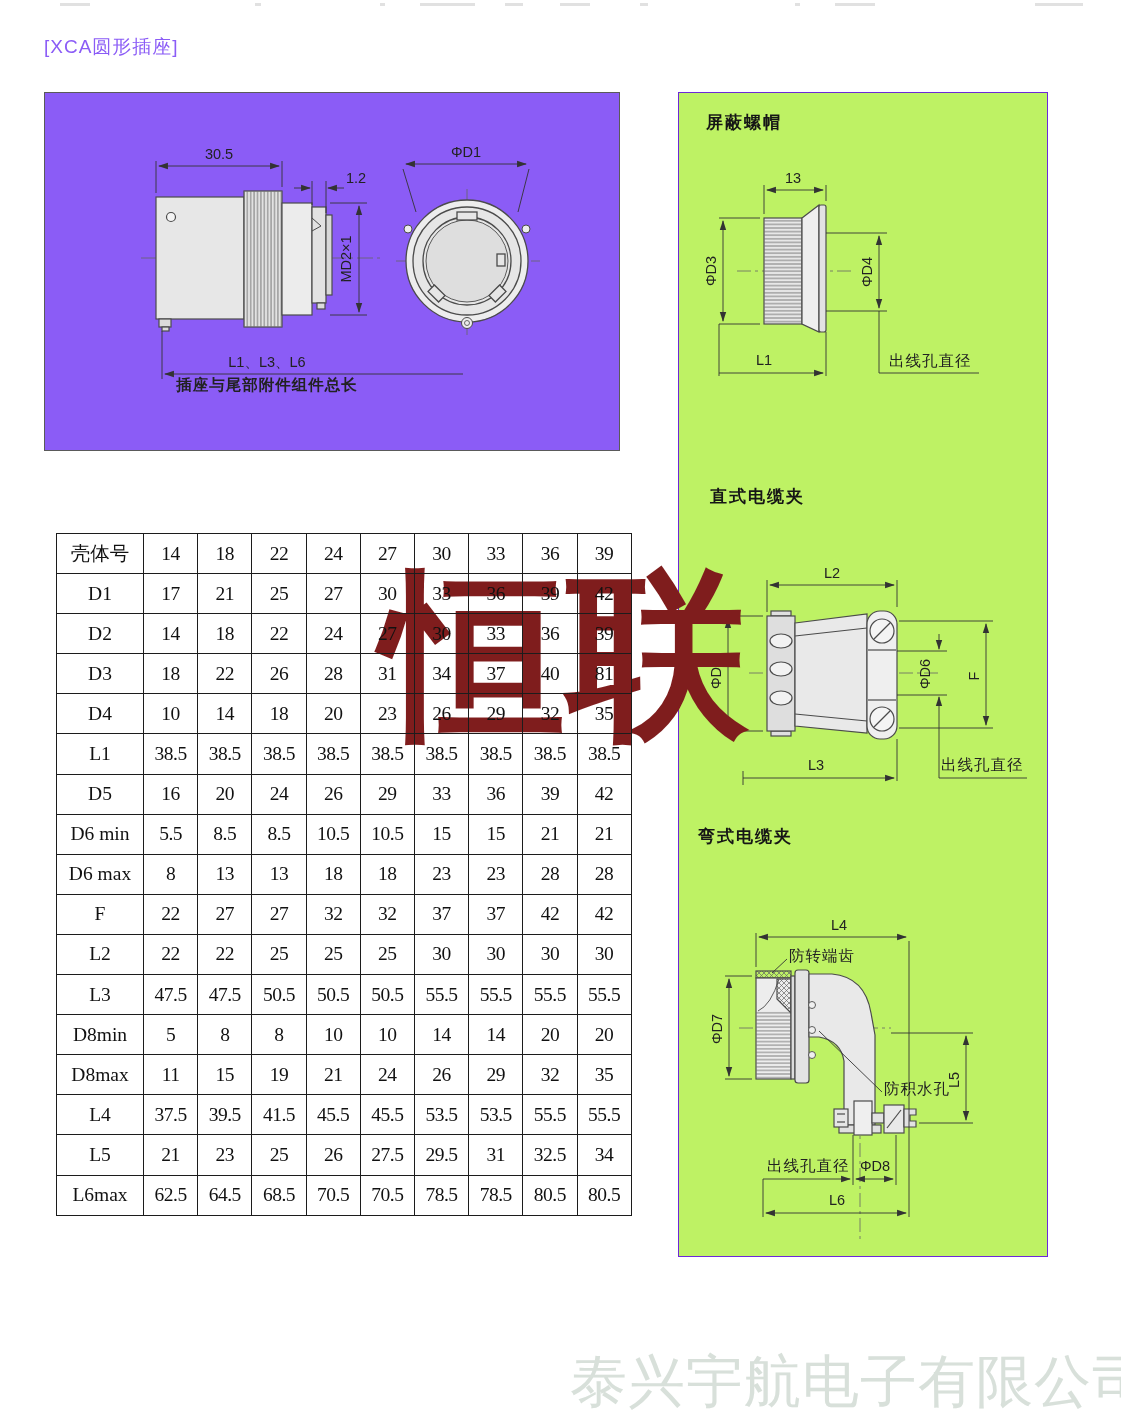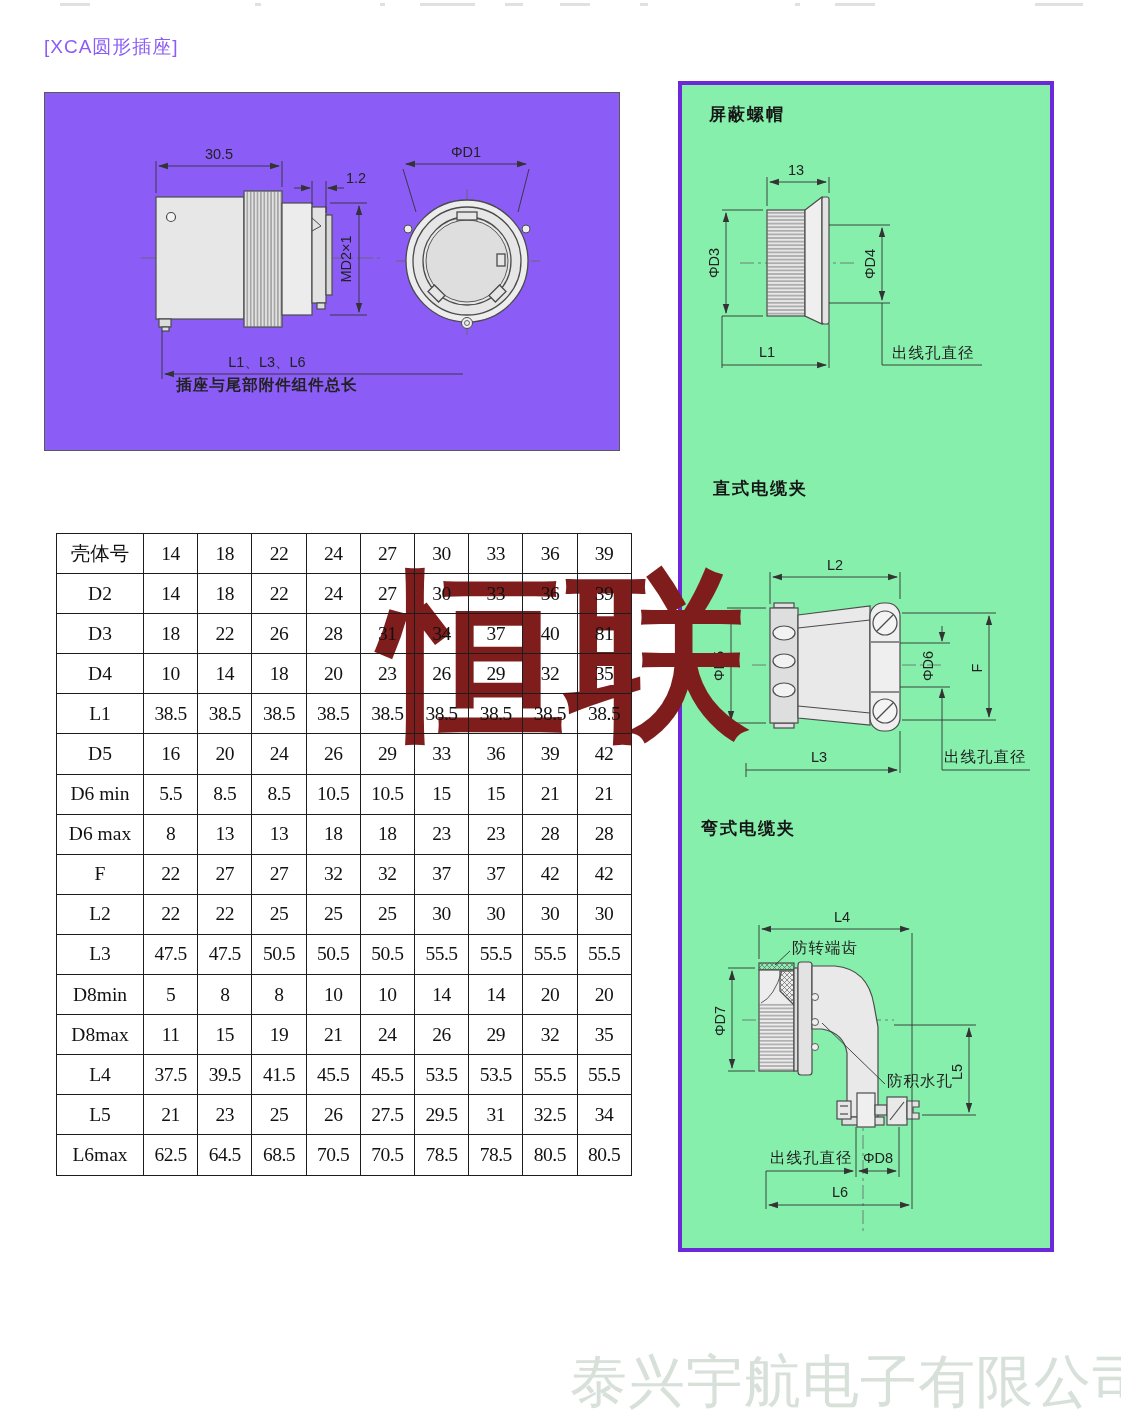--- a/index.html
+++ b/index.html
@@ -11,22 +11,22 @@
   .noise{position:absolute;top:3px;height:3px;background:#c9c9c9;opacity:.55;}
   .page-title{
     position:absolute;left:44px;top:34px;font-size:19px;letter-spacing:1px;
     color:#8b5cf6;font-weight:500;
   }
   .main-box{
     position:absolute;left:44px;top:92px;width:574px;height:357px;
     border:1px solid #5a5a5a;background:#8b5cf6;
   }
   .acc-panel{
-    position:absolute;left:678px;top:81px;width:368px;height:1163px;
-    border:4px solid #6d28d9;background:#86efac;
+    position:absolute;left:678px;top:92px;width:368px;height:1163px;
+    border:1px solid #6d28d9;background:#bef264;
   }
   .acc-title{
     position:absolute;font-size:17px;font-weight:bold;color:#161616;letter-spacing:2px;
   }
   .acc-title.t1{left:27px;top:18px;}
   .acc-title.t2{left:31px;top:392px;}
   .acc-title.t3{left:19px;top:732px;}
   svg{position:absolute;left:0;top:0;}
   svg text{font-family:"Liberation Sans",sans-serif;fill:#222;}
   .dims{font-size:14.5px;}
@@ -356,20 +356,32 @@
             <td class="val">18</td>
             <td class="val">22</td>
             <td class="val">24</td>
             <td class="val">27</td>
             <td class="val">30</td>
             <td class="val">33</td>
             <td class="val">36</td>
             <td class="val">39</td>
           </tr>
           <tr>
+            <td class="rowlab">D1</td>
+            <td class="val">17</td>
+            <td class="val">21</td>
+            <td class="val">25</td>
+            <td class="val">27</td>
+            <td class="val">30</td>
+            <td class="val">33</td>
+            <td class="val">36</td>
+            <td class="val">39</td>
+            <td class="val">42</td>
+          </tr>
+          <tr>
             <td class="rowlab">D2</td>
             <td class="val">14</td>
             <td class="val">18</td>
             <td class="val">22</td>
             <td class="val">24</td>
             <td class="val">27</td>
             <td class="val">30</td>
             <td class="val">33</td>
             <td class="val">36</td>
             <td class="val">39</td>

